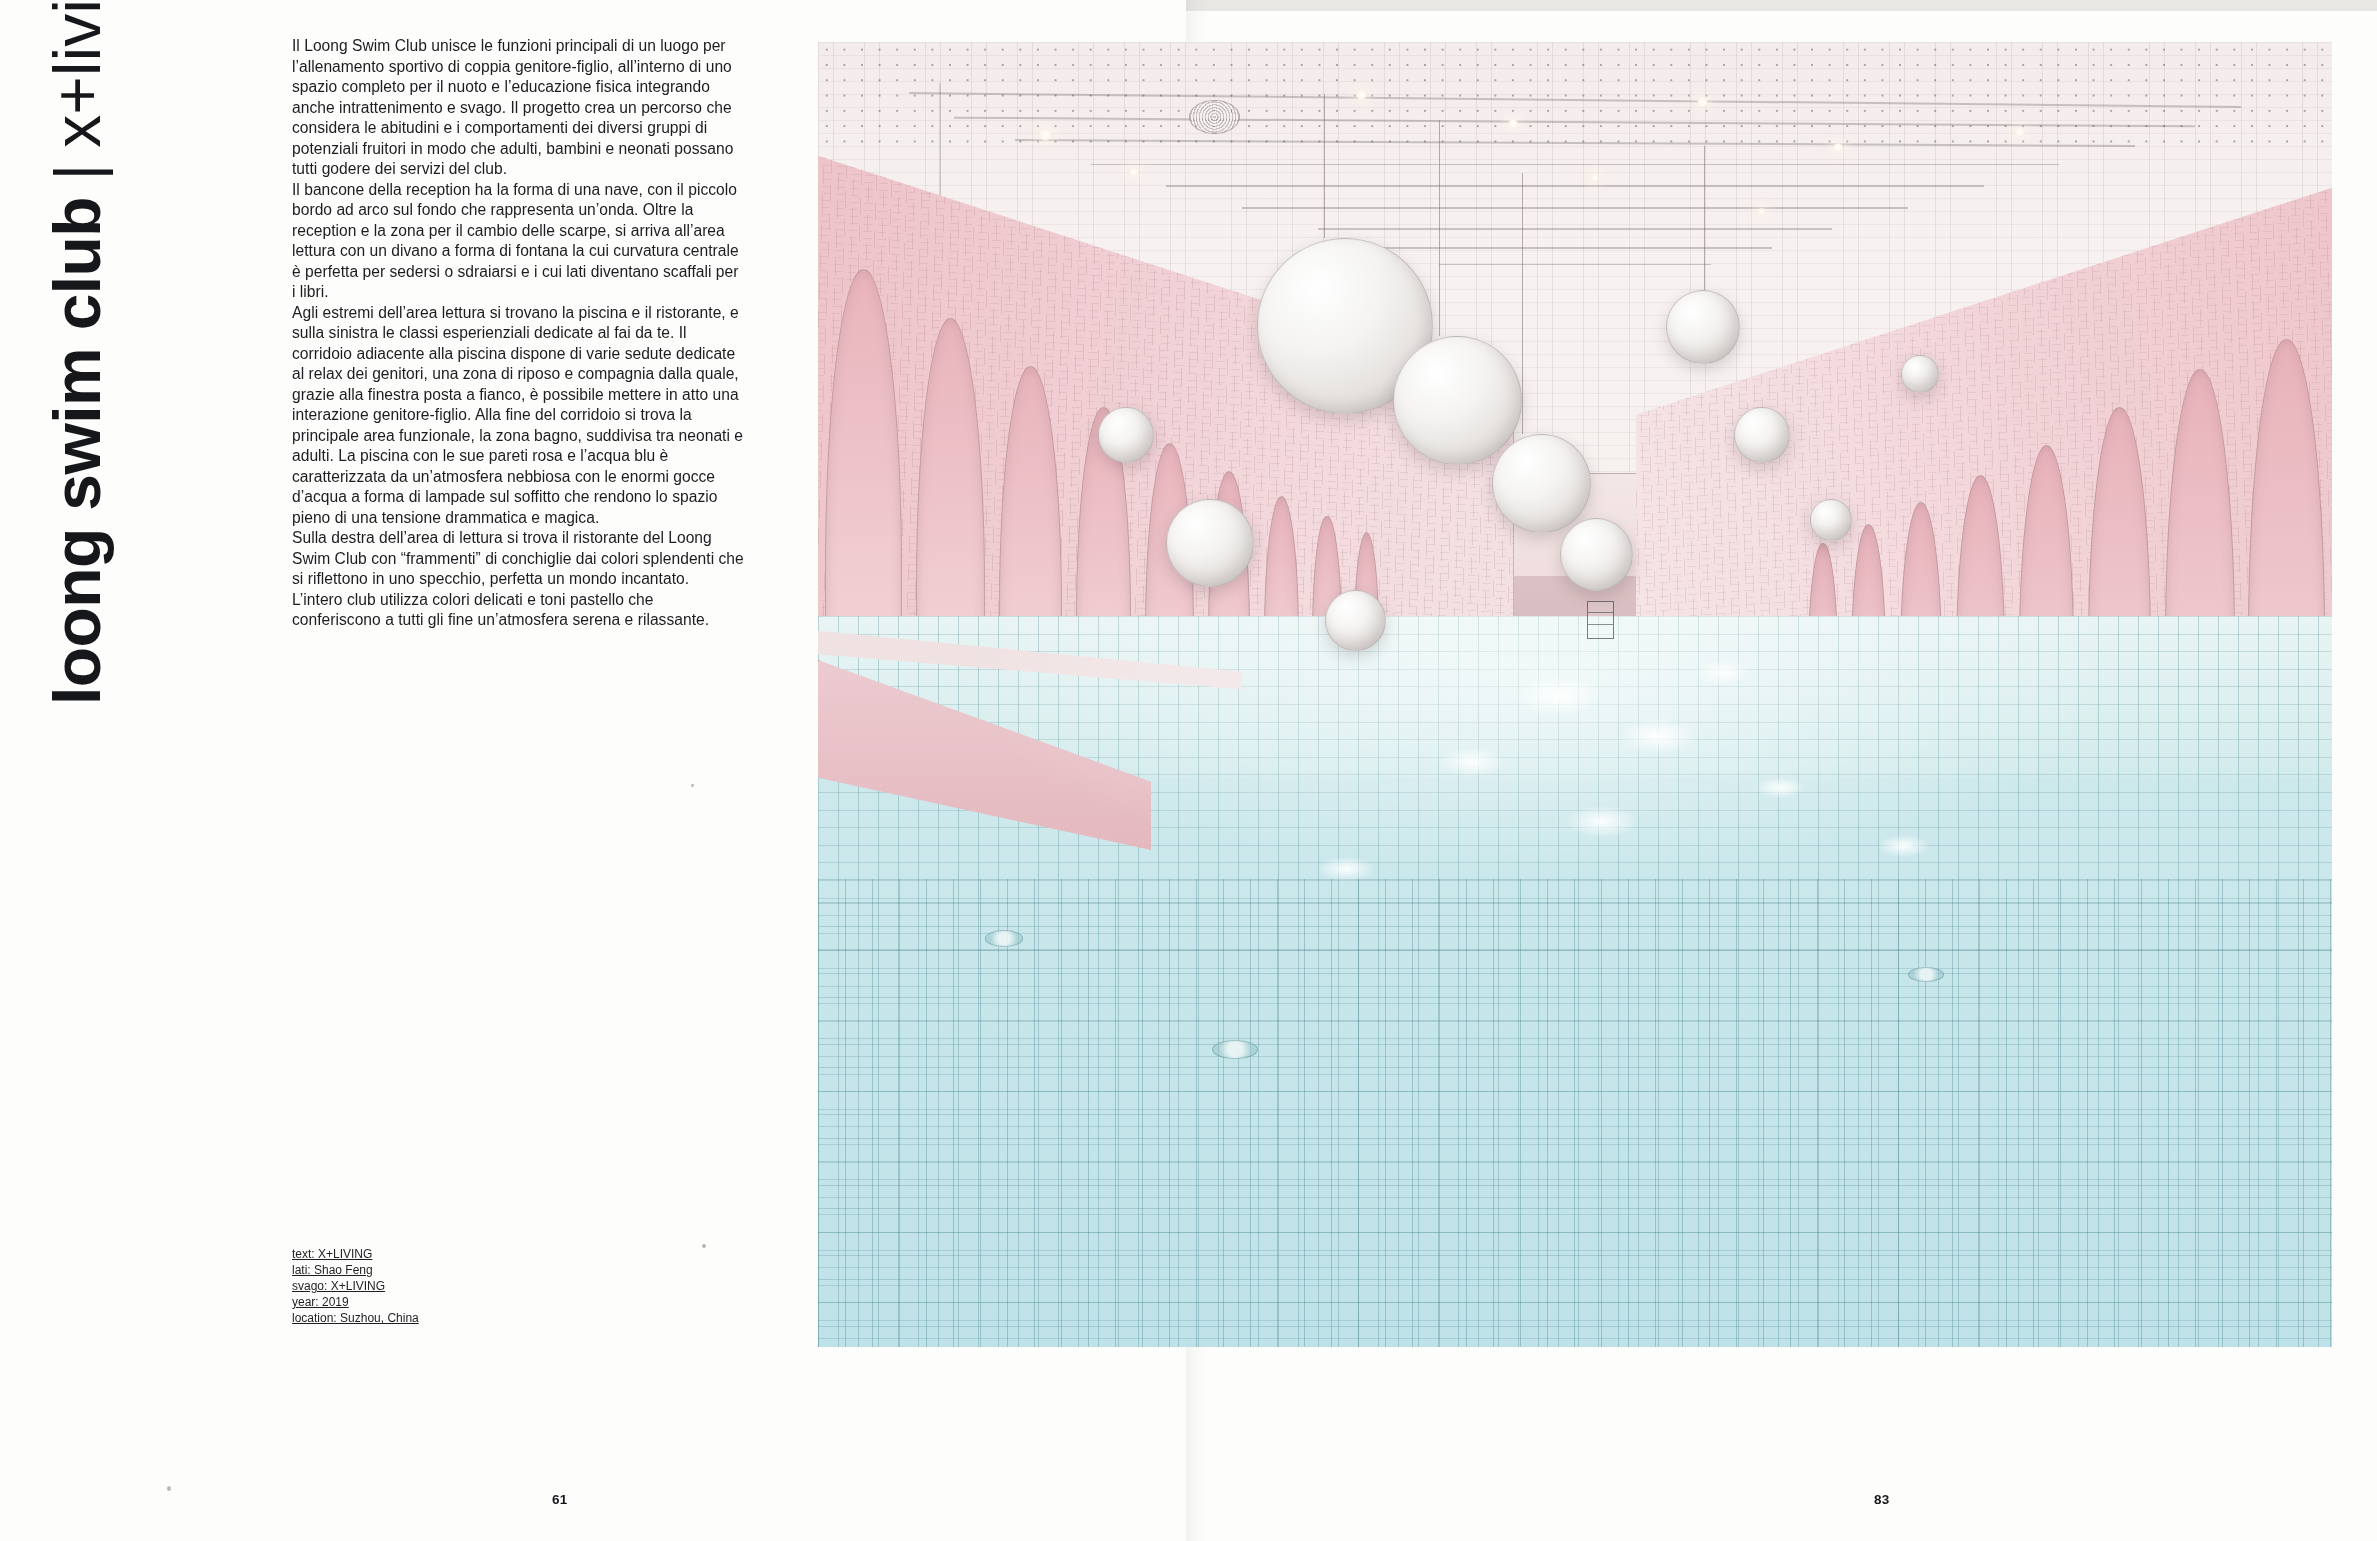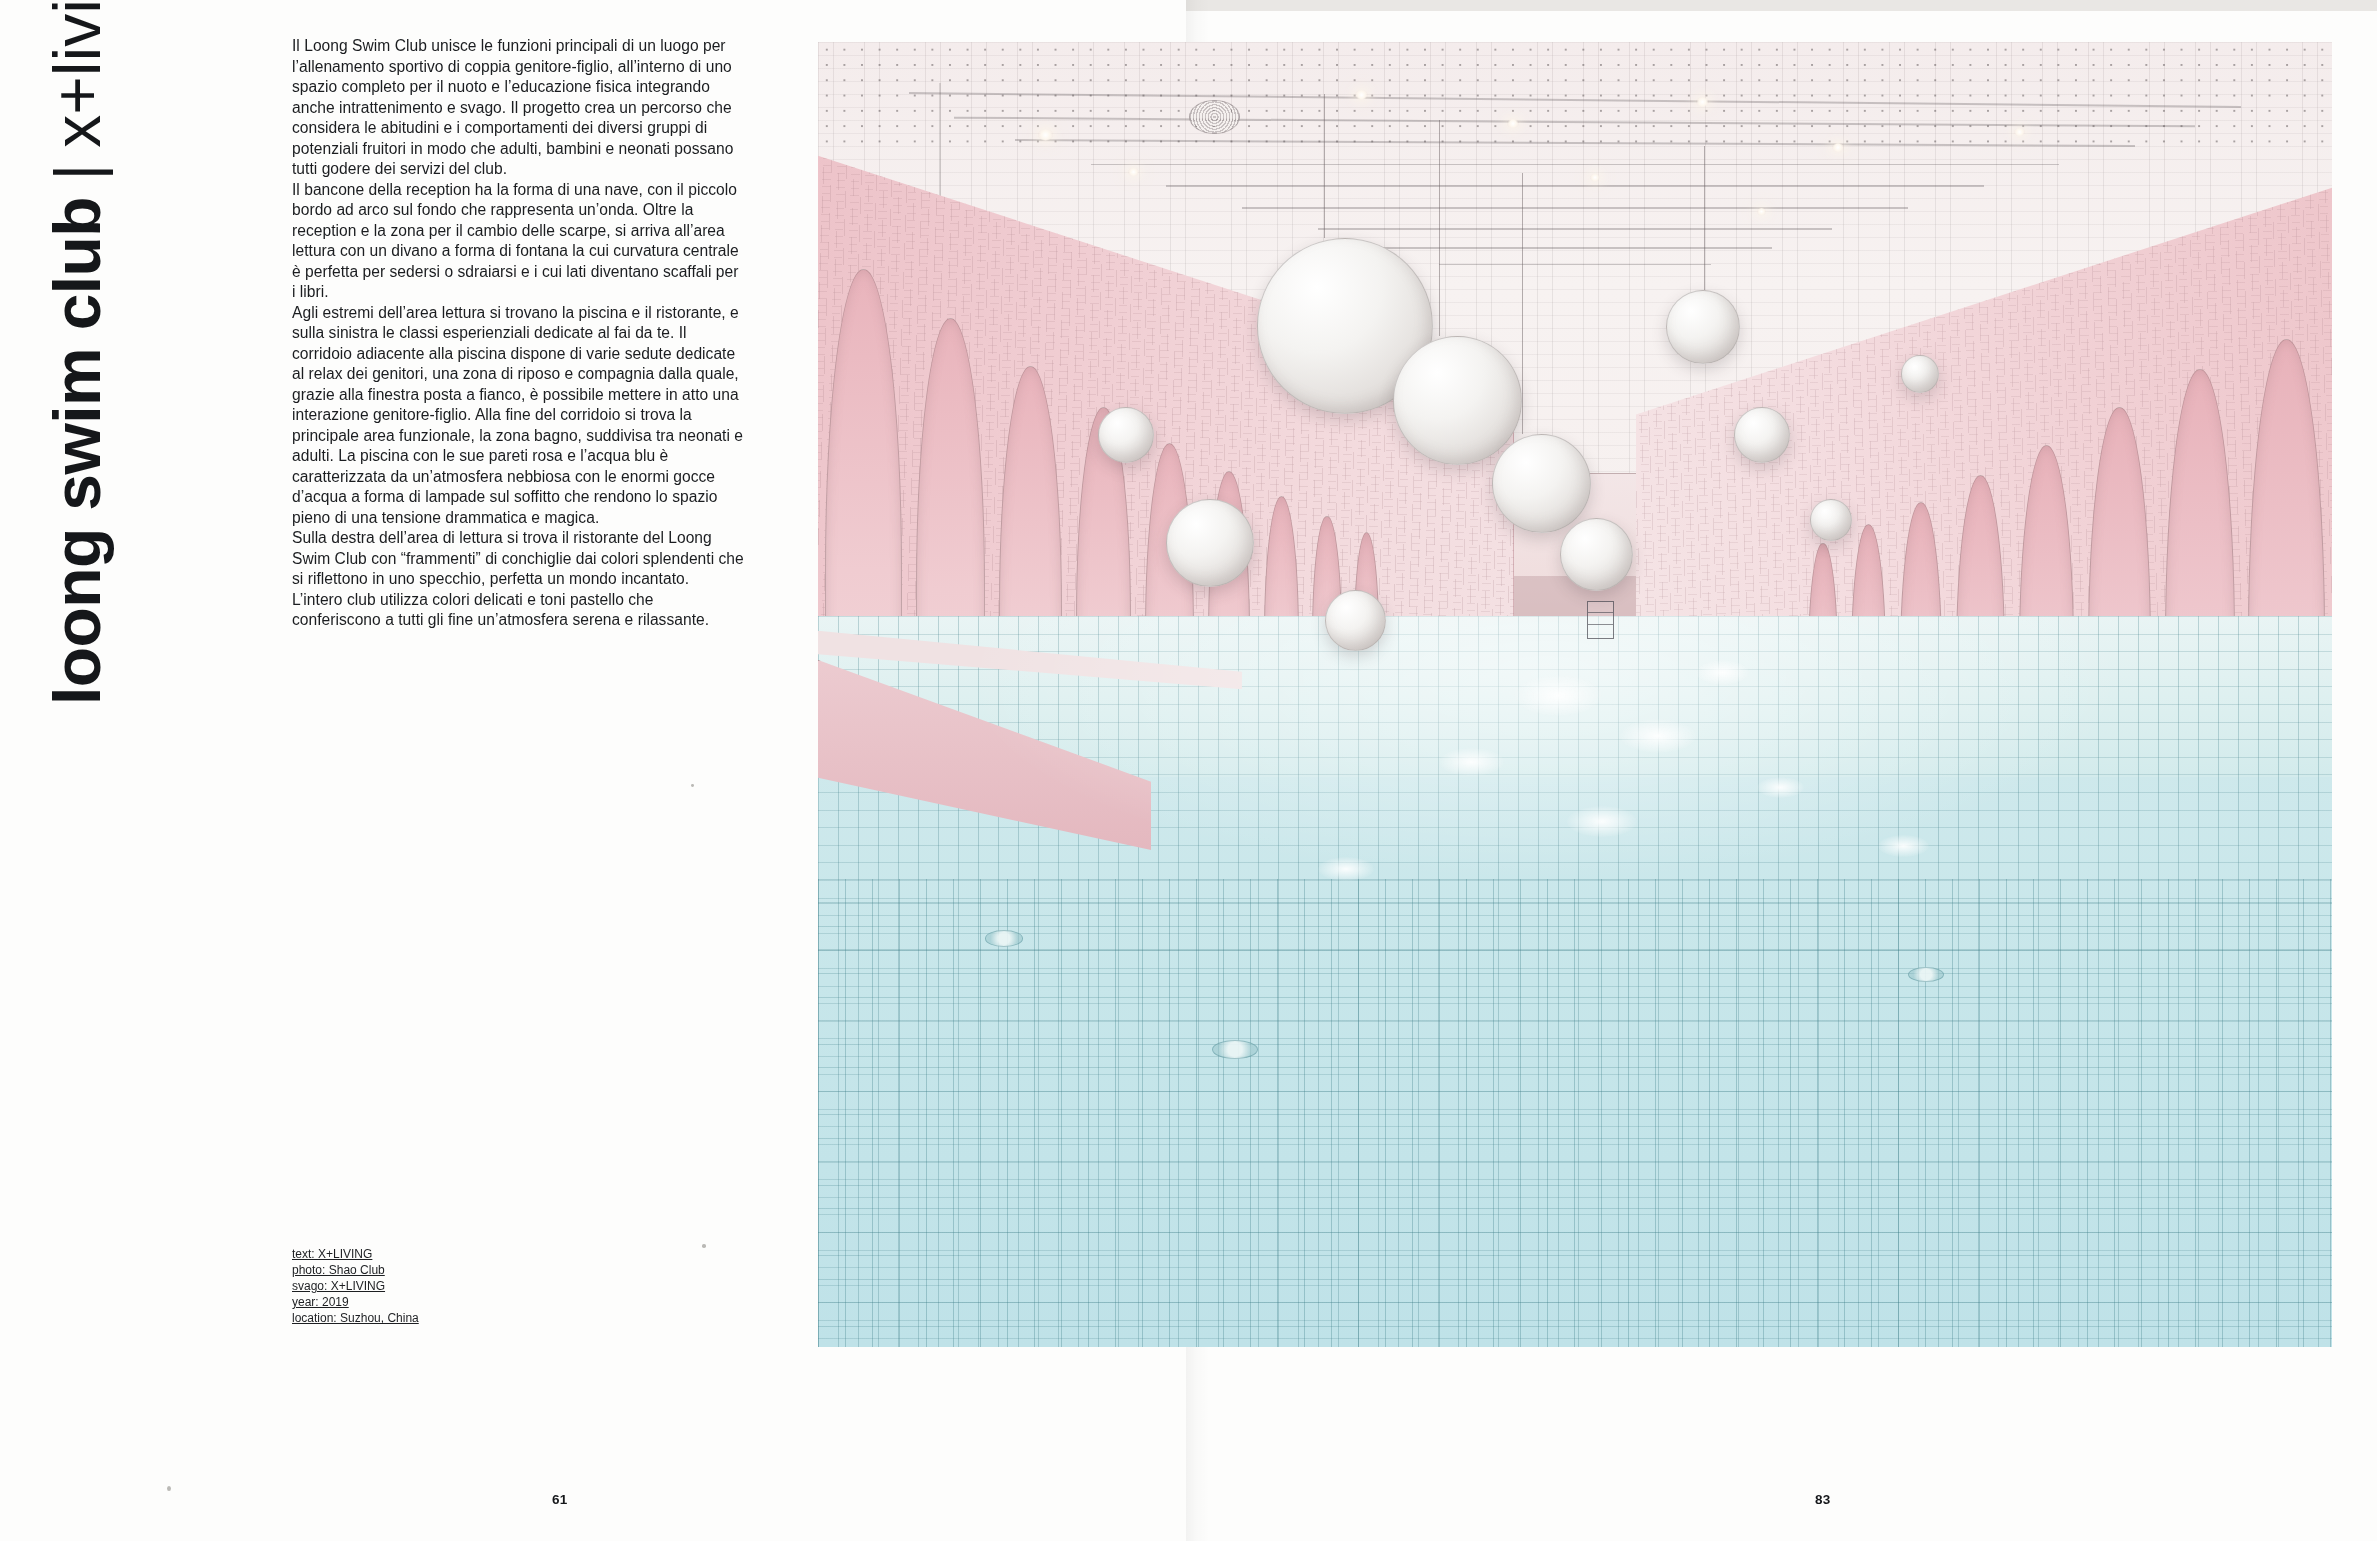--- a/index.html
+++ b/index.html
@@ -101,21 +101,21 @@
 
   
   .folio {
     position: absolute;
     font-size: 13.5px;
     font-weight: 700;
     color: #15171a;
     letter-spacing: 0.3px;
   }
   .folio-left  { left: 552px;  top: 1492px; }
-  .folio-right { left: 1815px; top: 1492px; }
+  .folio-right { left: 1874px; top: 1492px; }
 
   
   .photo {
     position: absolute;
     left: 818px; top: 42px;
     width: 1514px; height: 1305px;
     overflow: hidden;
     background: #efe7e7;
   }
   .photo * { box-sizing: border-box; }
@@ -348,21 +348,21 @@
   <div class="body-col">
     <p>Il Loong Swim Club unisce le funzioni principali di un luogo per l’allenamento sportivo di coppia genitore-figlio, all’interno di uno spazio completo per il nuoto e l’educazione fisica integrando anche intrattenimento e svago. Il progetto crea un percorso che considera le abitudini e i comportamenti dei diversi gruppi di potenziali fruitori in modo che adulti, bambini e neonati possano tutti godere dei servizi del club.</p>
     <p>Il bancone della reception ha la forma di una nave, con il piccolo bordo ad arco sul fondo che rappresenta un’onda. Oltre la reception e la zona per il cambio delle scarpe, si arriva all’area lettura con un divano a forma di fontana la cui curvatura centrale è perfetta per sedersi o sdraiarsi e i cui lati diventano scaffali per i libri.</p>
     <p>Agli estremi dell’area lettura si trovano la piscina e il ristorante, e sulla sinistra le classi esperienziali dedicate al fai da te. Il corridoio adiacente alla piscina dispone di varie sedute dedicate al relax dei genitori, una zona di riposo e compagnia dalla quale, grazie alla finestra posta a fianco, è possibile mettere in atto una interazione genitore-figlio. Alla fine del corridoio si trova la principale area funzionale, la zona bagno, suddivisa tra neonati e adulti. La piscina con le sue pareti rosa e l’acqua blu è caratterizzata da un’atmosfera nebbiosa con le enormi gocce d’acqua a forma di lampade sul soffitto che rendono lo spazio pieno di una tensione drammatica e magica.</p>
     <p>Sulla destra dell’area di lettura si trova il ristorante del Loong Swim Club con “frammenti” di conchiglie dai colori splendenti che si riflettono in uno specchio, perfetta un mondo incantato.</p>
     <p>L’intero club utilizza colori delicati e toni pastello che conferiscono a tutti gli fine un’atmosfera serena e rilassante.</p>
   </div>
 
   <div class="credits">
     <div>text: X+LIVING</div>
-    <div>photo: Shao Club</div>
+    <div>lati: Shao Feng</div>
     <div>svago: X+LIVING</div>
     <div>year: 2019</div>
     <div>location: Suzhou, China</div>
   </div>
 
   <div class="folio folio-left">61</div>
   <div class="folio folio-right">83</div>
 
   <div class="photo">
 

